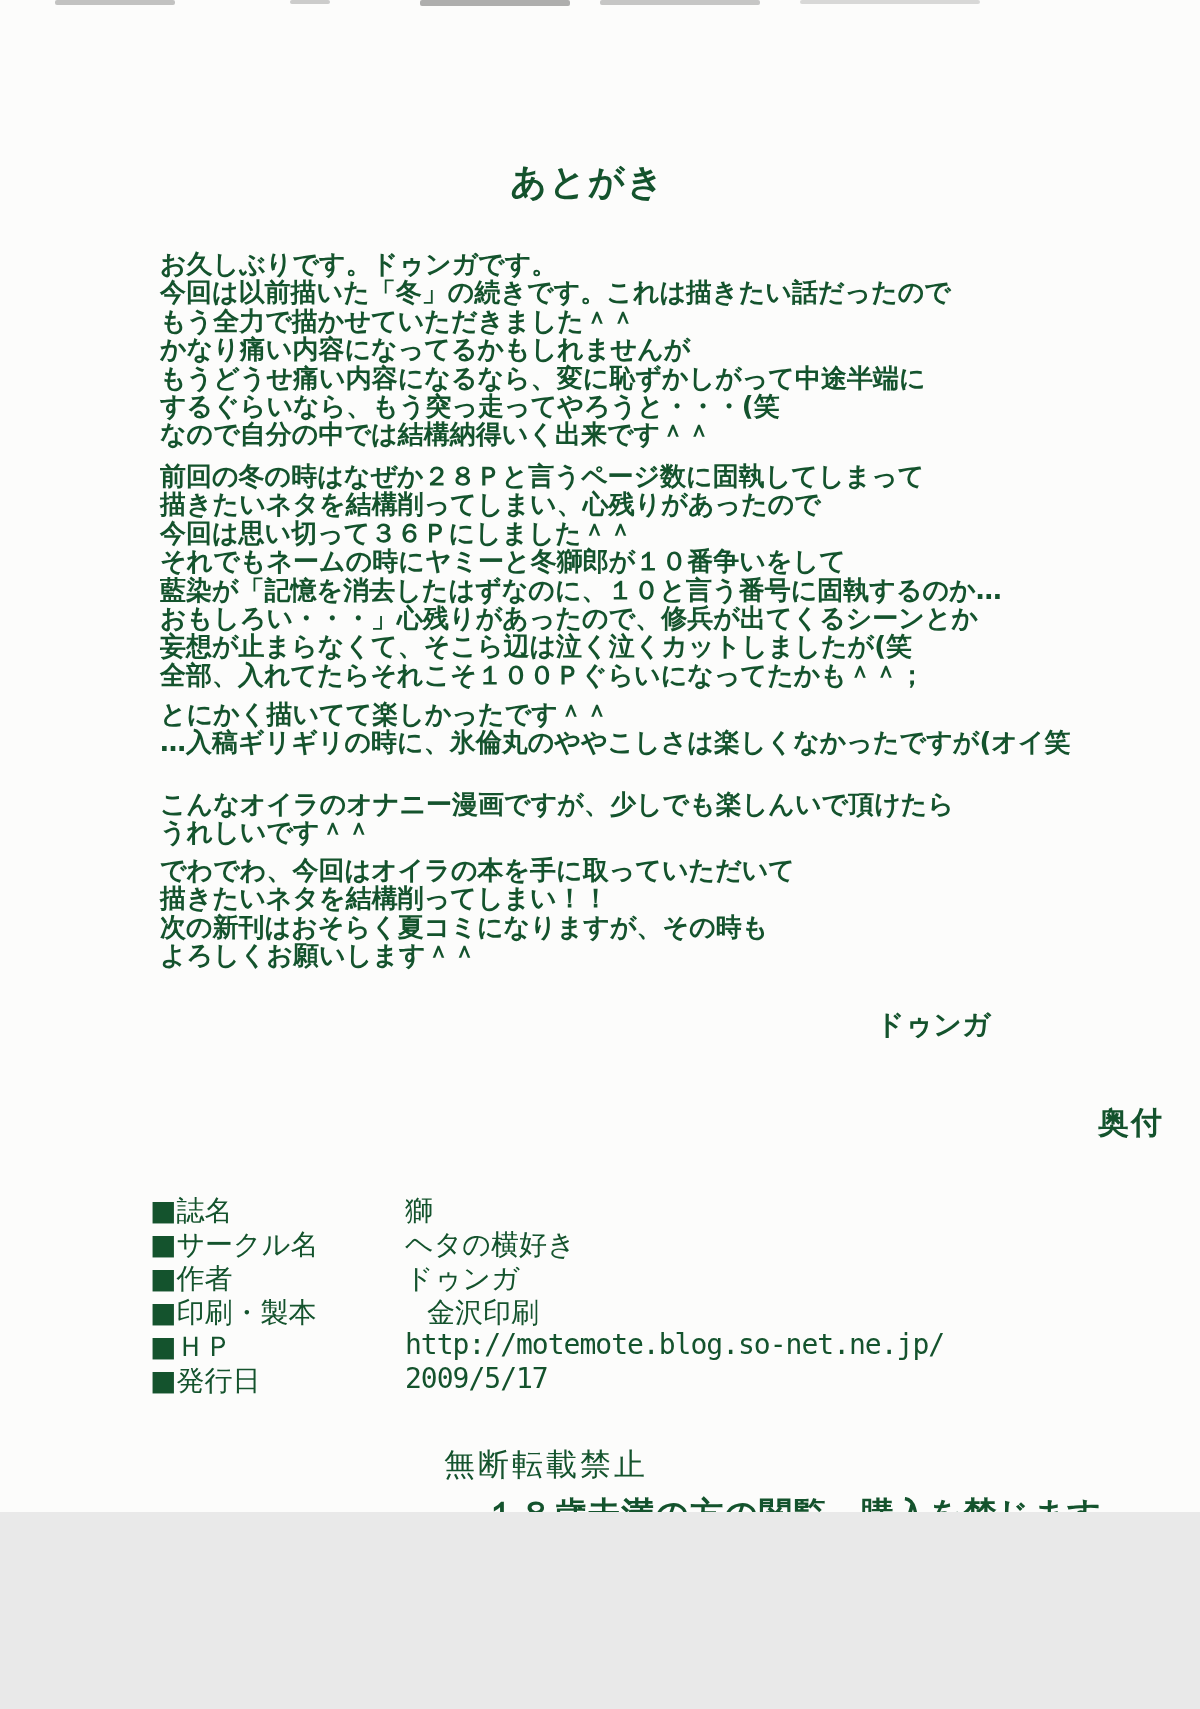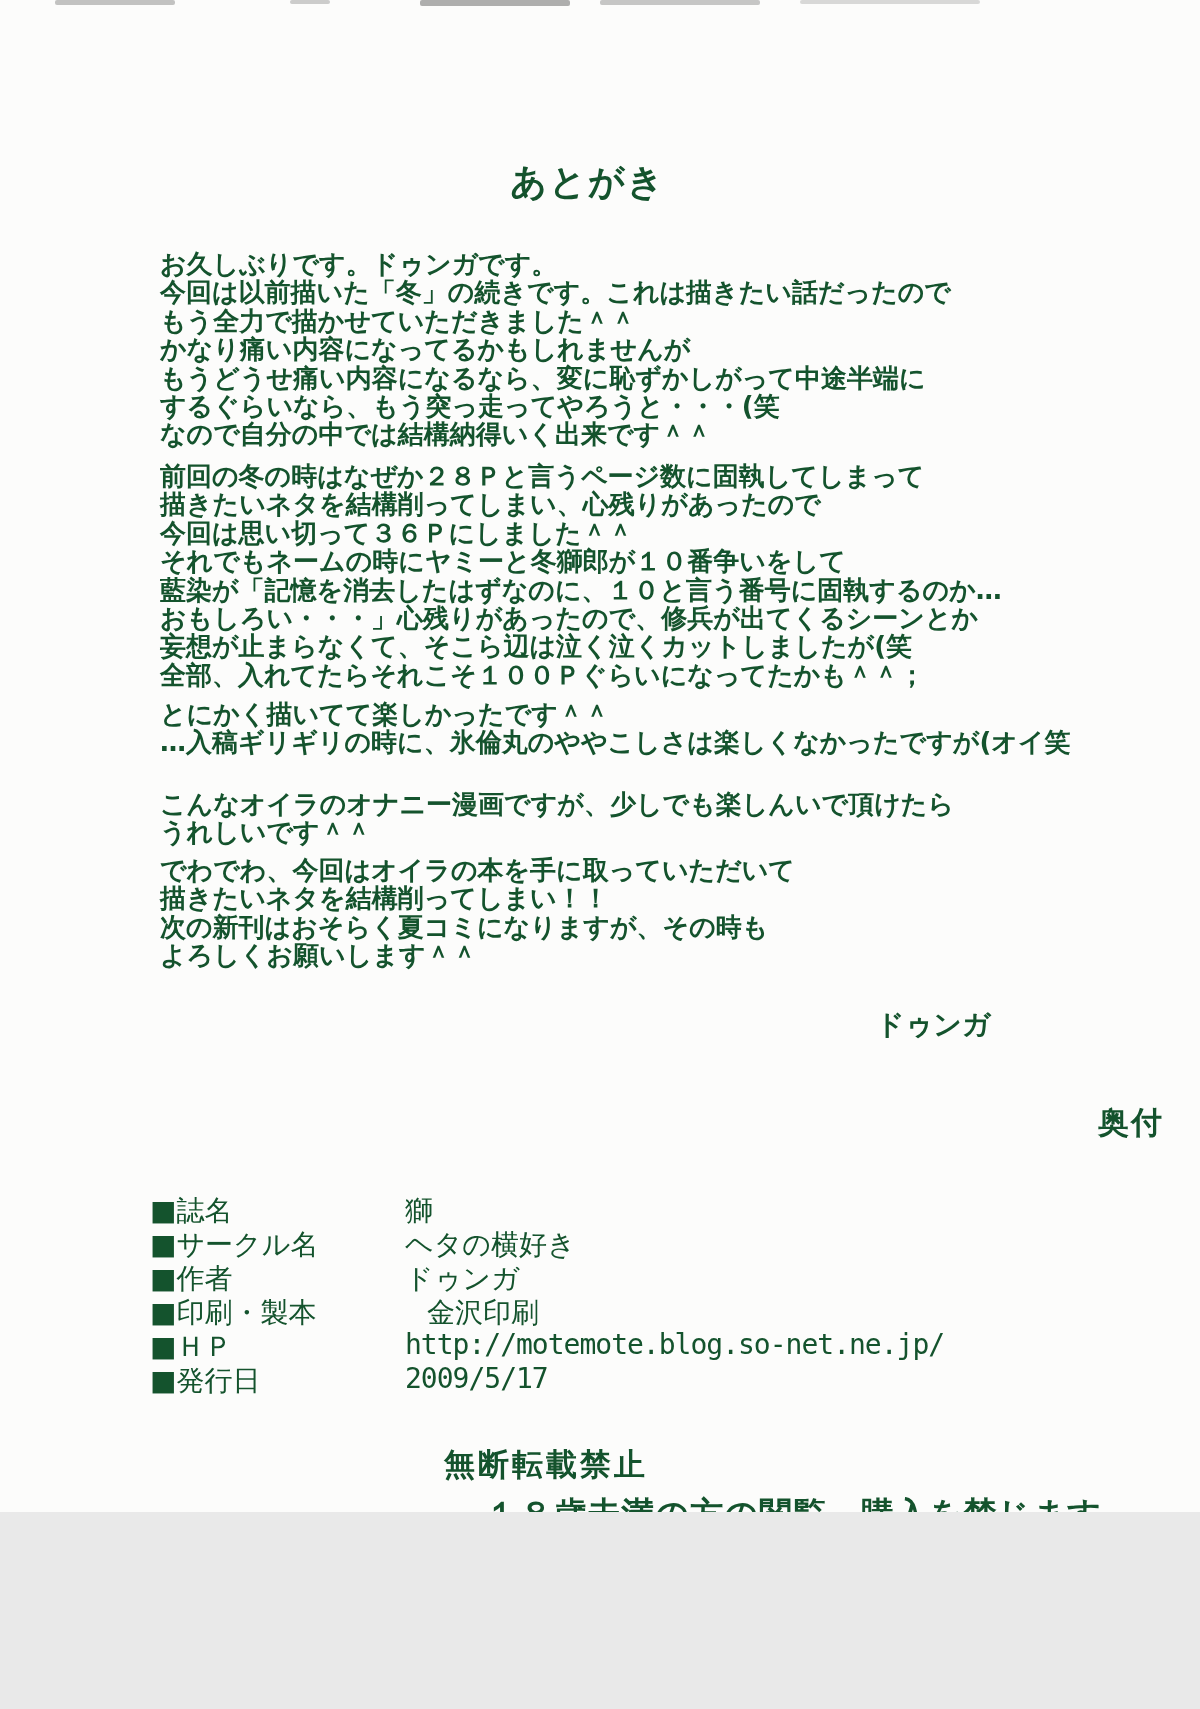--- a/index.html
+++ b/index.html
@@ -92,21 +92,21 @@
   }
   .indent-sp { padding-left: 22px; }
 
   .notice-1 {
     position: absolute;
     top: 1444px;
     left: 0;
     width: 1092px;
     text-align: center;
     font-size: 31px;
-    font-weight: 700;
+    font-weight: 400;
     letter-spacing: 3px;
   }
   .notice-2 {
     position: absolute;
     top: 1492px;
     left: 0;
     width: 1136px;
     text-align: right;
     font-size: 33px;
     font-weight: 700;

